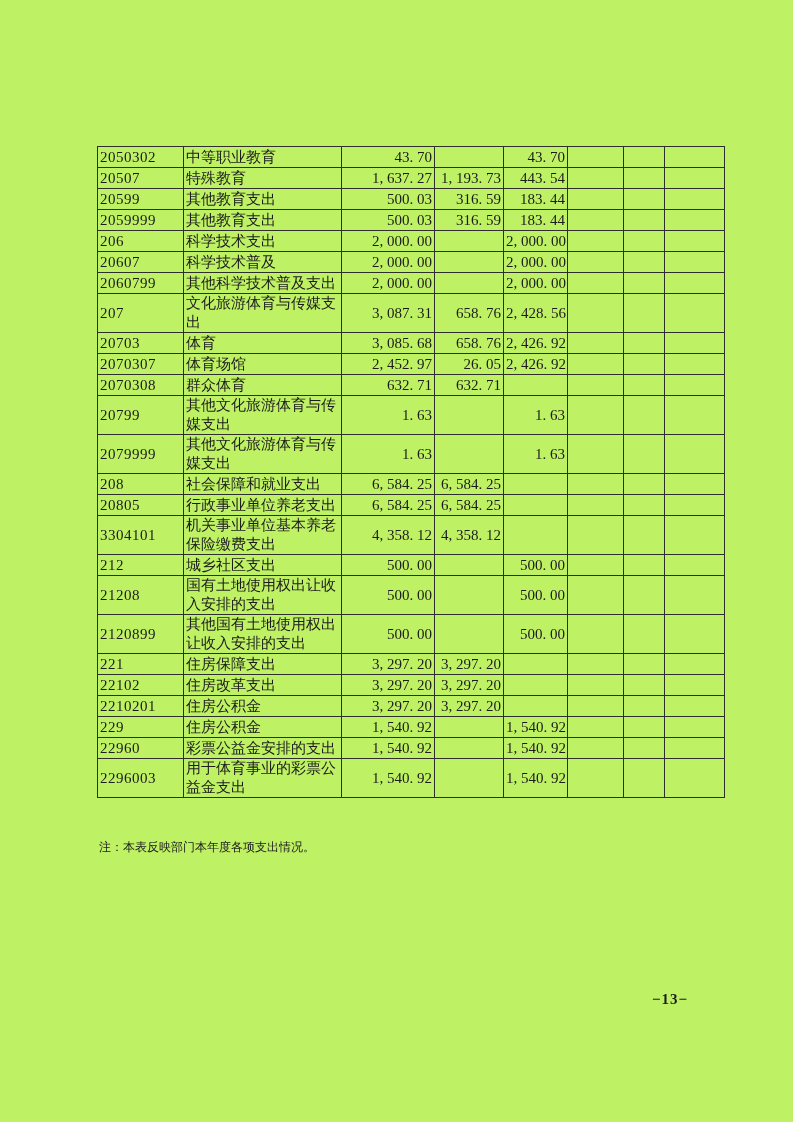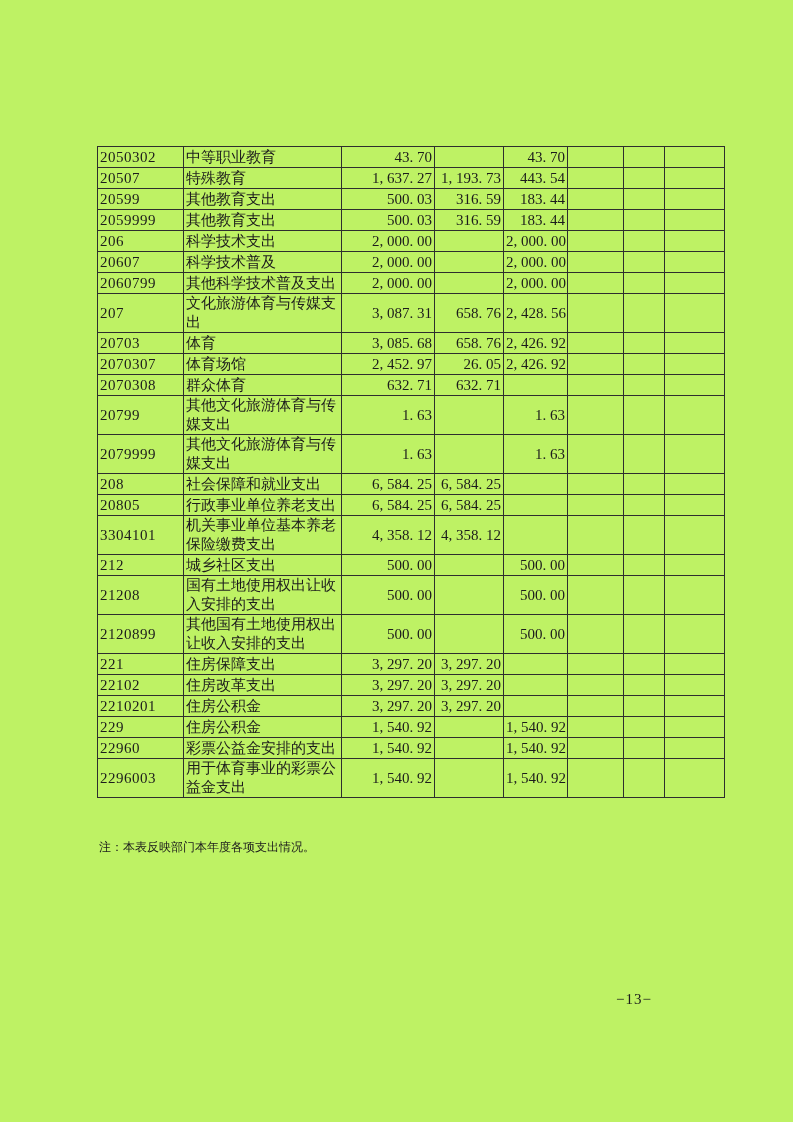--- a/index.html
+++ b/index.html
@@ -57,25 +57,26 @@
     position: absolute;
     left: 99px;
     top: 839px;
     margin: 0;
     font-size: 12px;
     line-height: 16px;
     color: #1c1c1c;
   }
   .page-number {
     position: absolute;
-    left: 616px;
+    left: 652px;
     top: 991px;
     font-size: 15px;
     letter-spacing: 1px;
     color: #1c1c1c;
+    font-weight: bold;
   }
 </style>
 </head>
 <body>
 
 <div class="page">
 
   <table class="budget-table">
     <colgroup>
       <col style="width:86px">

